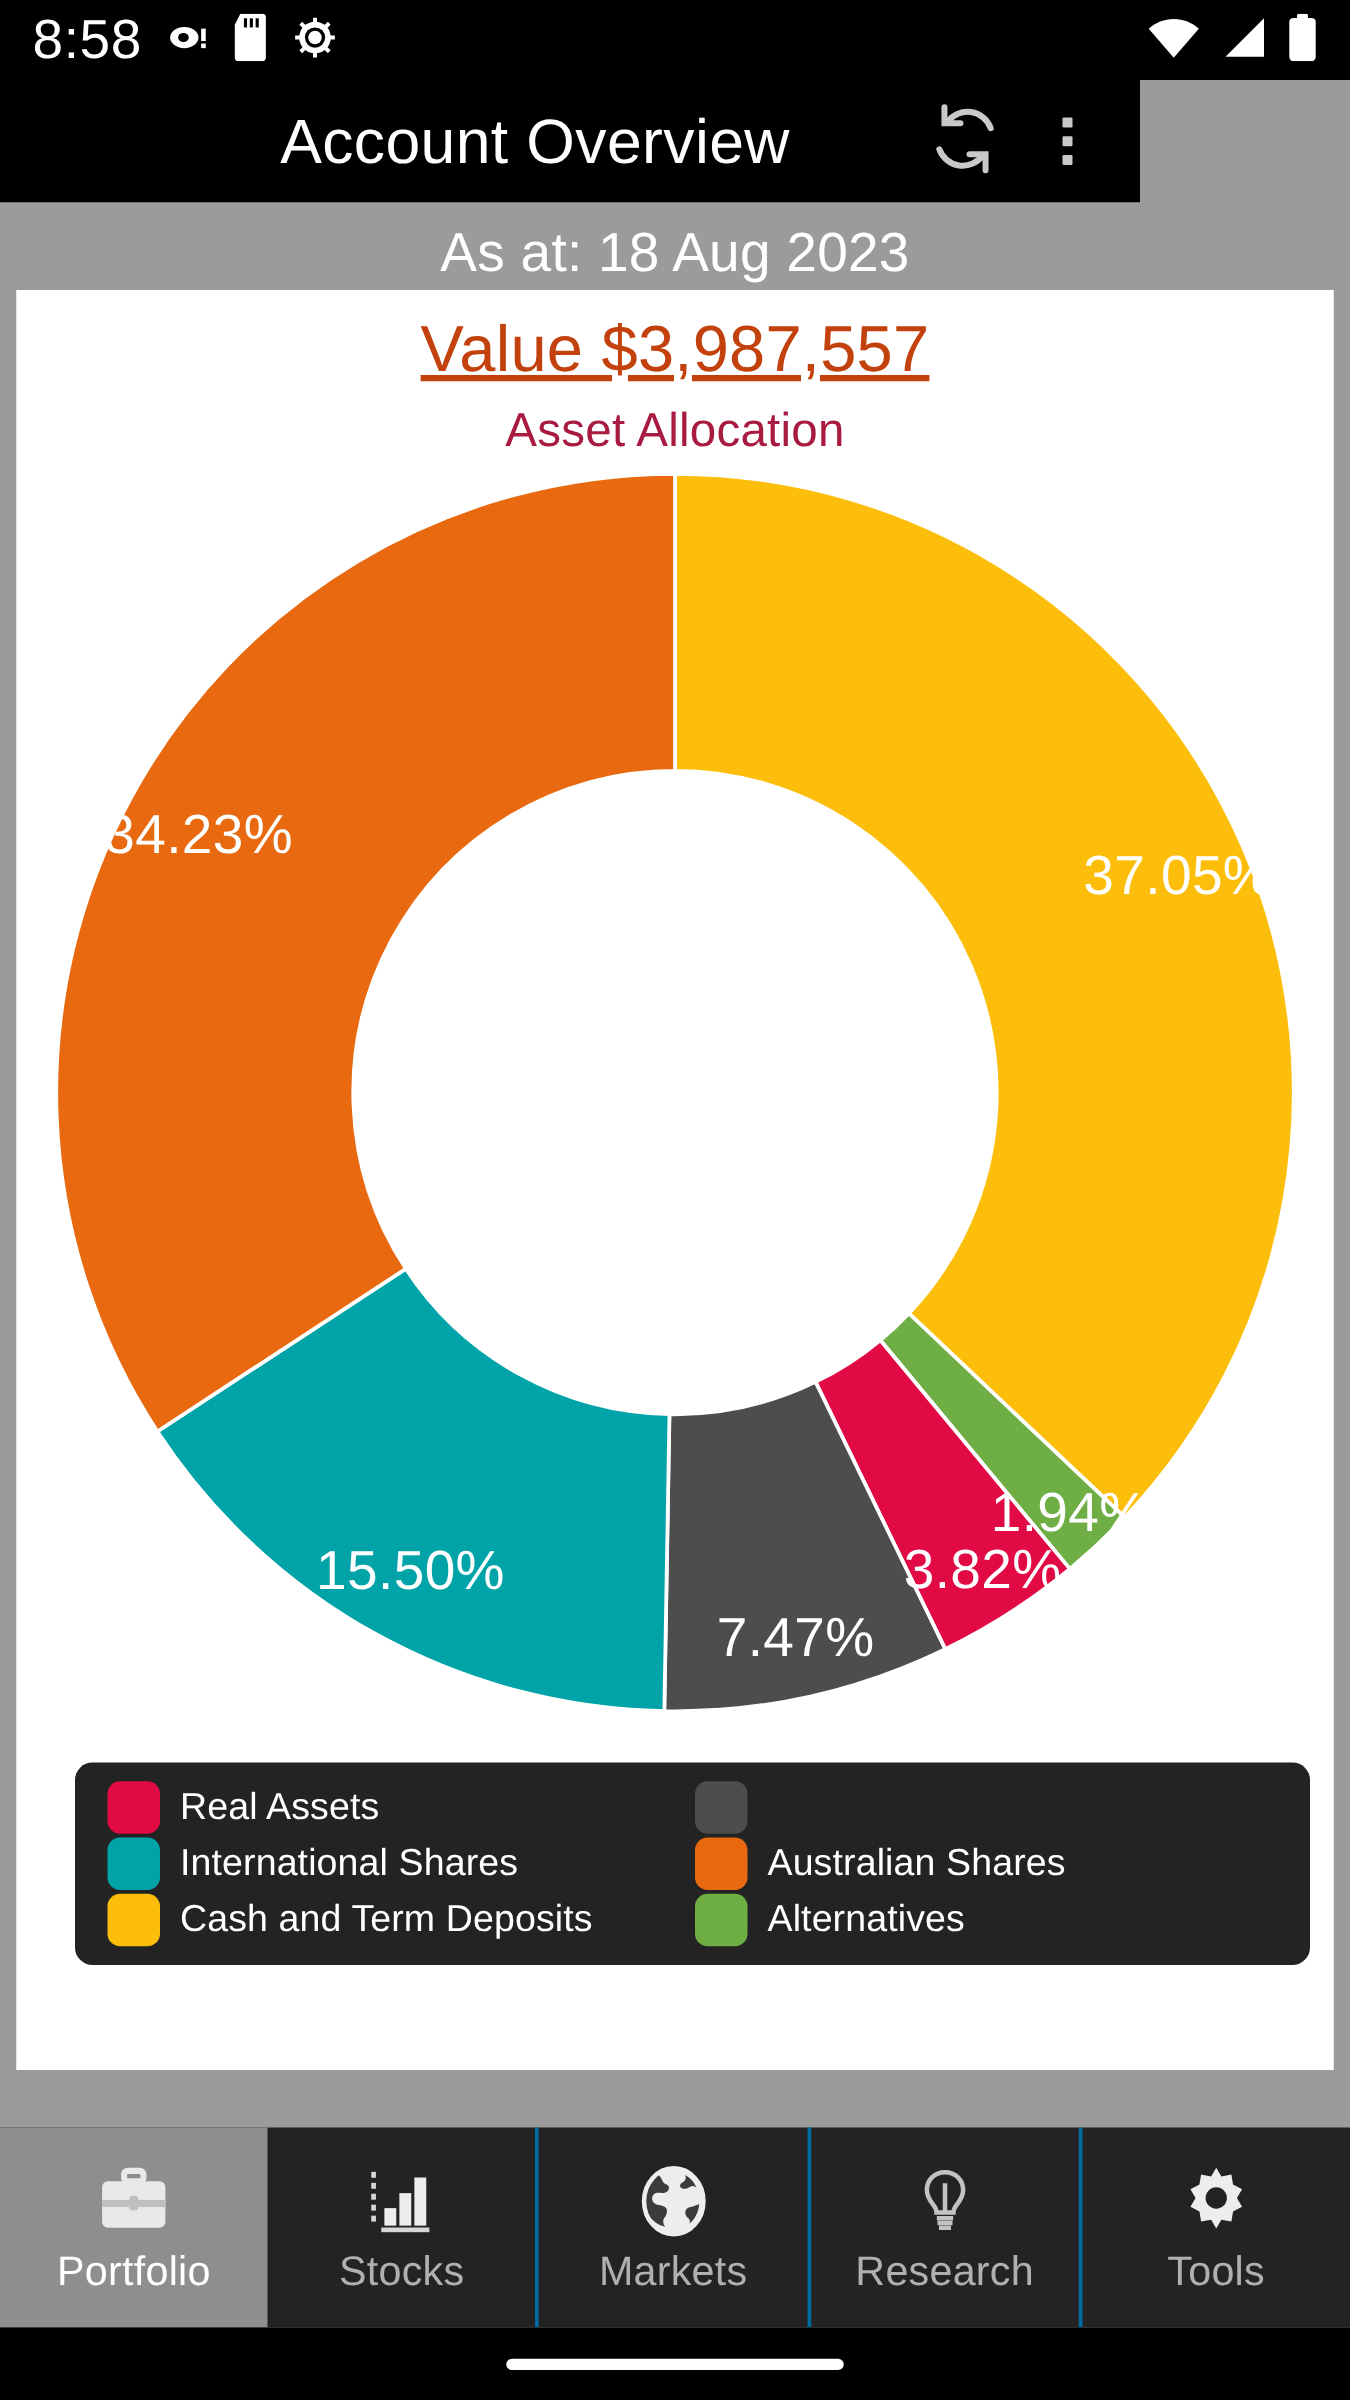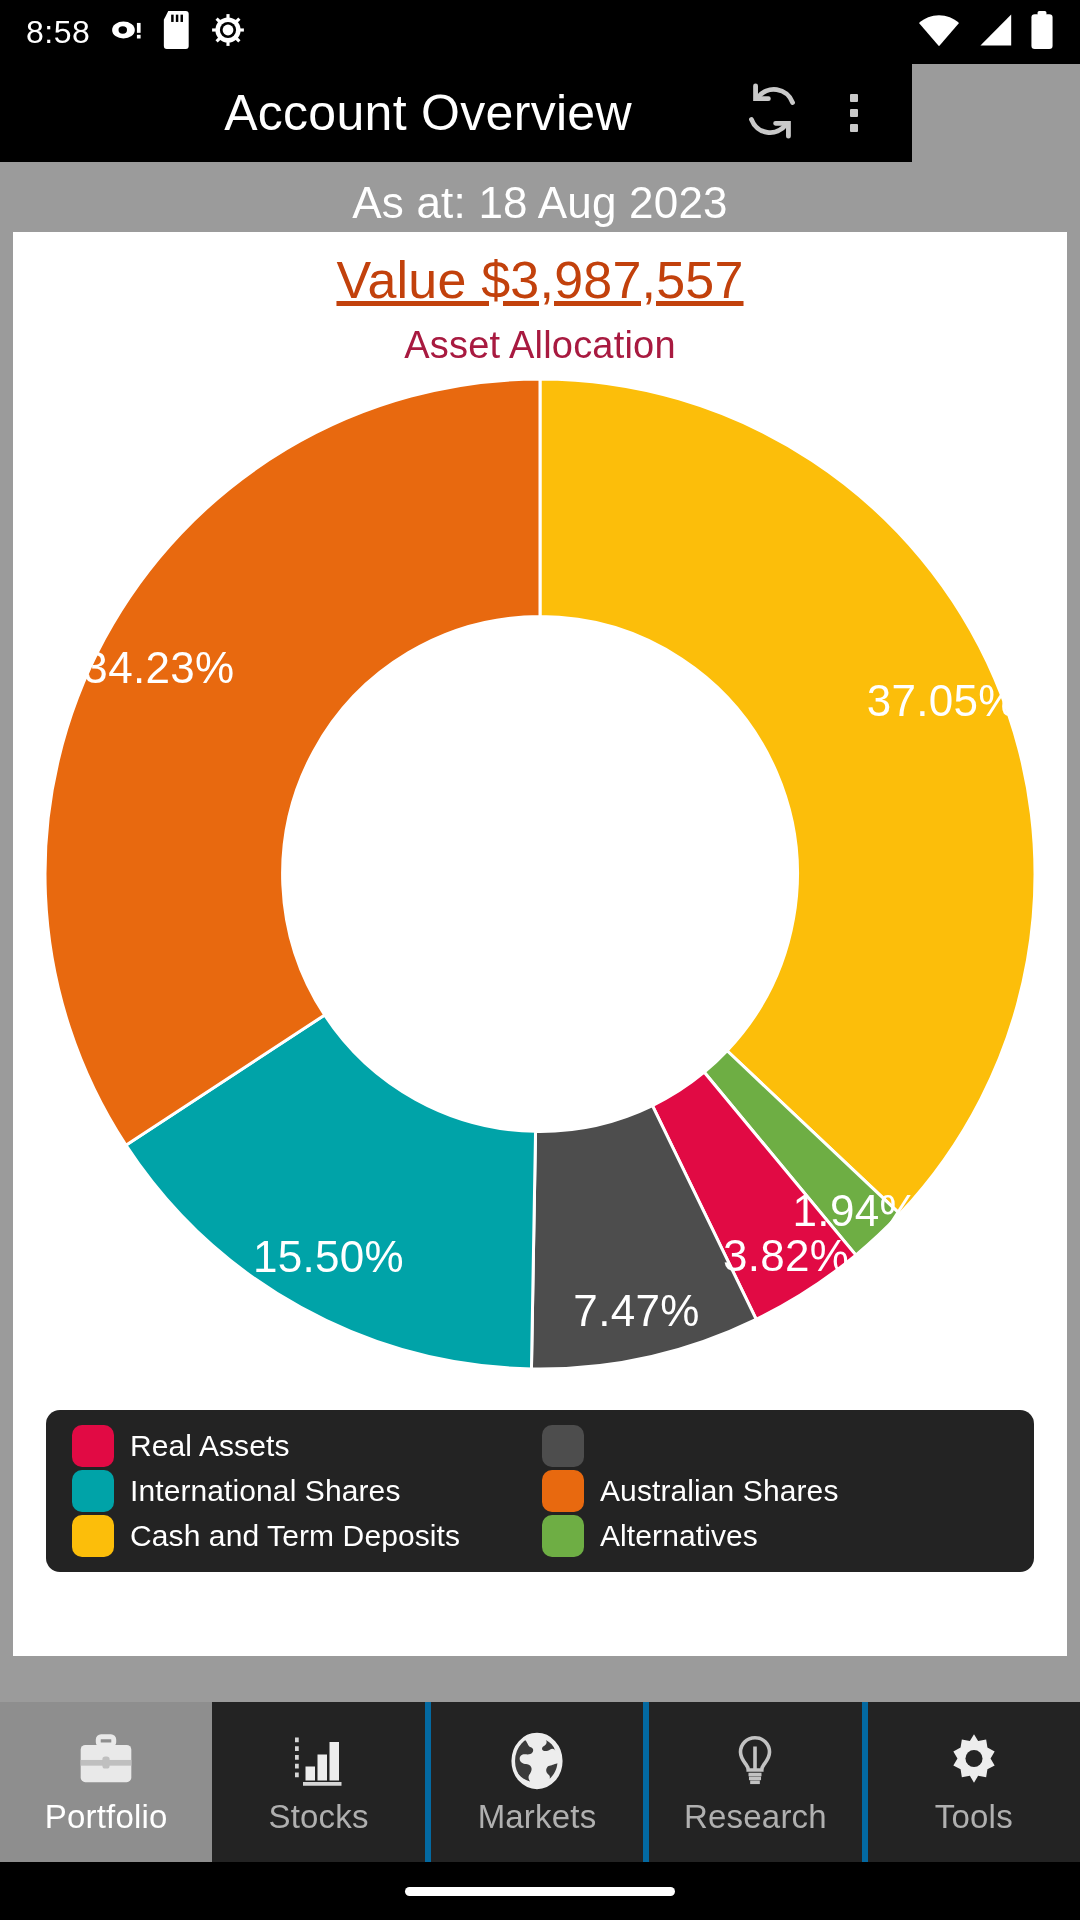--- a/index.html
+++ b/index.html
@@ -10,21 +10,21 @@
     overflow:hidden;
   }
   #screen { position:relative; width:1080px; height:1920px; background:#9b9b9b; }
 
   
   .statusbar {
     position:absolute; top:0; left:0; width:1080px; height:64px;
     background:#000; display:flex; align-items:center;
     padding:0 26px; color:#fff;
   }
-  .status-clock { font-size:32px; letter-spacing:.5px; line-height:1; }
+  .status-clock { font-size:44px; letter-spacing:.5px; line-height:1; }
   .status-left-icons { display:flex; align-items:center; gap:18px; margin-left:20px; }
   .status-spacer { flex:1; }
   .status-right-icons { display:flex; align-items:center; gap:16px; }
   .sicon { display:block; }
 
   
   .appbar {
     position:absolute; top:64px; left:0; width:912px; height:98px;
     background:#000; display:flex; align-items:center;
   }
@@ -60,39 +60,39 @@
 
   .donut-wrap { position:relative; width:1054px; height:1010px; margin-top:2px;padding-left:39px; }
   .donut-svg { position:absolute; left:0; top:0; }
   .slice-label {
     position:absolute; color:#fff; font-size:44px; white-space:nowrap;
     transform:translate(-50%,-50%); letter-spacing:.3px;
   }
 
   
   .legend {
-    position:absolute; left:33px; top:1178px; width:988px; height:162px;
+    position:absolute; left:47px; top:1178px; width:988px; height:162px;
     background:#232323; border-radius:14px;
     display:grid; grid-template-columns:1fr 1fr;
     grid-template-rows:1fr 1fr 1fr; padding:14px 22px 14px 26px;
     align-content:center;
   }
   .legend-item { display:flex; align-items:center; }
   .swatch { width:42px; height:42px; border-radius:10px; flex:none; }
   .legend-label { color:#fff; font-size:30px; margin-left:16px; letter-spacing:.1px; }
 
   
   .bottomnav {
     position:absolute; left:0; top:1702px; width:1080px; height:160px;
     background:#232323; display:flex;
   }
   .navitem {
     flex:1; display:flex; flex-direction:column; align-items:center;
     justify-content:center; gap:4px;
-    border-right:6px solid #0369a1; position:relative;
+    border-right:3px solid #0369a1; position:relative;
   }
   .navitem:last-child { border-right:none; }
   .navitem.active { background:#8e8e8e; border-right:none; }
   .nav-label { font-size:33px; color:#b0b0b0; letter-spacing:.2px; }
   .navitem.active .nav-label { color:#fff; }
   .nav-icon { height:66px; display:flex; align-items:center; justify-content:center; }
 
   
   .gesturebar {
     position:absolute; left:0; top:1862px; width:1080px; height:58px;

